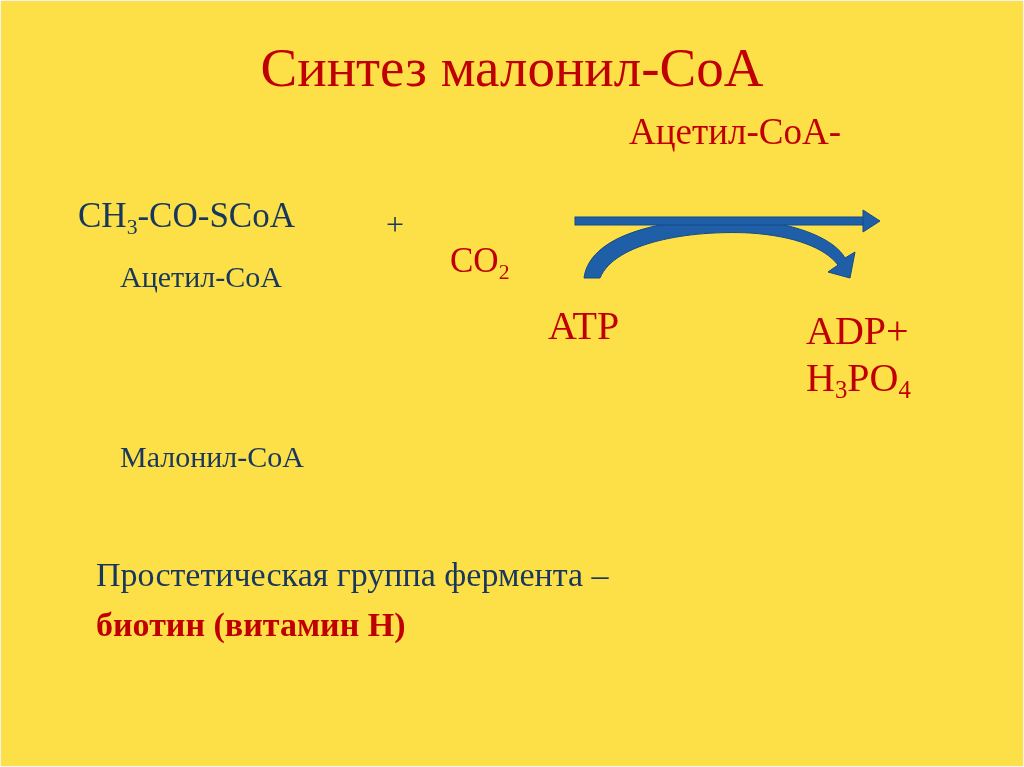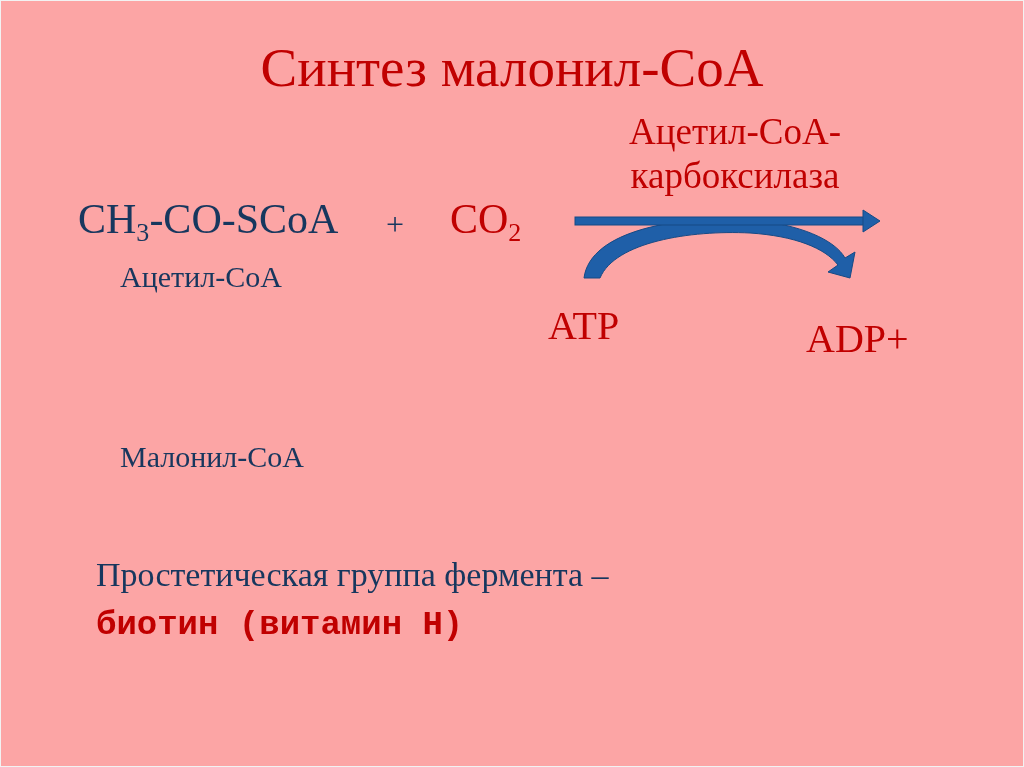--- a/index.html
+++ b/index.html
@@ -1,66 +1,66 @@
 <!DOCTYPE html>
 <html><head>
   <meta charset="utf-8">
   <style>
     html, body { margin: 0; padding: 0; background: #ffffff; }
     .slide {
       position: relative;
       width: 1024px;
       height: 767px;
-      background: #fca5a5;
+      background: #fde047;
       overflow: hidden;
       font-family: "Liberation Serif", "DejaVu Serif", serif;
       box-shadow: inset 0 0 0 1px #f2f2f2;
     }
     .abs { position: absolute; white-space: nowrap; line-height: 1; }
-    .red { color: #c00000; }
+    .red { color: #c00000; margin-top: 45px; }
     .blue { color: #17375e; }
     .title { left: 0; width: 1024px; text-align: center; top: 40px; font-size: 55px; color: #c00000; }
-    .formula { font-size: 42px; }
+    .formula { font-size: 35px; }
     .label { font-size: 30px; color: #17375e; text-align: center; }
     .enzyme { font-size: 37px; color: #c00000; text-align: center; width: 320px; line-height: 44px; }
     .species { font-size: 40px; color: #c00000; }
     sub { font-size: 0.62em; vertical-align: -0.3em; line-height: 0; }
     .plus { font-size: 32px; color: #17375e; }
     .note { font-size: 34px; color: #17375e; }
-    .note-bold { font-size: 34px; color: #c00000; font-weight: bold; font-family: Liberation Mono, monospace; }
+    .note-bold { font-size: 34px; color: #c00000; font-weight: bold; }
     svg.arrow { position: absolute; left: 560px; top: 200px; }
   </style>
 </head>
 <body>
 
 <div class="slide">
 
   <div class="abs title">Синтез малонил-CoA</div>
 
   <div class="abs formula blue" style="left:78px; top:198px;"><span>CH</span><sub>3</sub><span>-CO-SCoA</span></div>
   <div class="abs plus" style="left:386px; top:208px;">+</div>
   <div class="abs formula red" style="left:450px; top:198px;"><span>CO</span><sub>2</sub></div>
   <div class="abs label" style="left:120px; top:262px;">Ацетил-CoA</div>
 
   <div class="abs enzyme" style="left:575px; top:110px;">
     <div>Ацетил-CoA-</div>
-    <div>карбоксилаза</div>
   </div>
 
   <svg class="arrow" width="340" height="100" viewBox="0 0 340 100">
     <g>
       <path d="M24 78 C 30 30, 120 15, 190 20 C 240 24, 275 40, 285 58 L 295 52 L 290 78 L 268 72 L 278 65 C 265 48, 235 36, 190 33 C 130 30, 55 42, 40 78 Z" fill="#1f5fa8" stroke="#164a85" stroke-width="1"></path>
     </g>
     <g>
       <rect x="15" y="17" width="290" height="8" fill="#1f5fa8" stroke="#164a85" stroke-width="1"></rect>
       <path d="M303 10 L320 21 L303 32 Z" fill="#1f5fa8" stroke="#164a85" stroke-width="1"></path>
     </g>
   </svg>
 
   <div class="abs species" style="left:548px; top:306px;">ATP</div>
-  <div class="abs species" style="left:806px; top:319px;">ADP+</div>
+  <div class="abs species" style="left:806px; top:311px;">ADP+</div>
+  <div class="abs species" style="left:806px; top:358px;"><span>H</span><sub>3</sub><span>PO</span><sub>4</sub></div>
 
   <div class="abs label" style="left:120px; top:442px;">Малонил-CoA</div>
 
   <div class="abs note" style="left:96px; top:558px;">Простетическая группа фермента  –</div>
   <div class="abs note-bold" style="left:96px; top:608px;">биотин (витамин H)</div>
 
 </div>
 
 </body></html>

